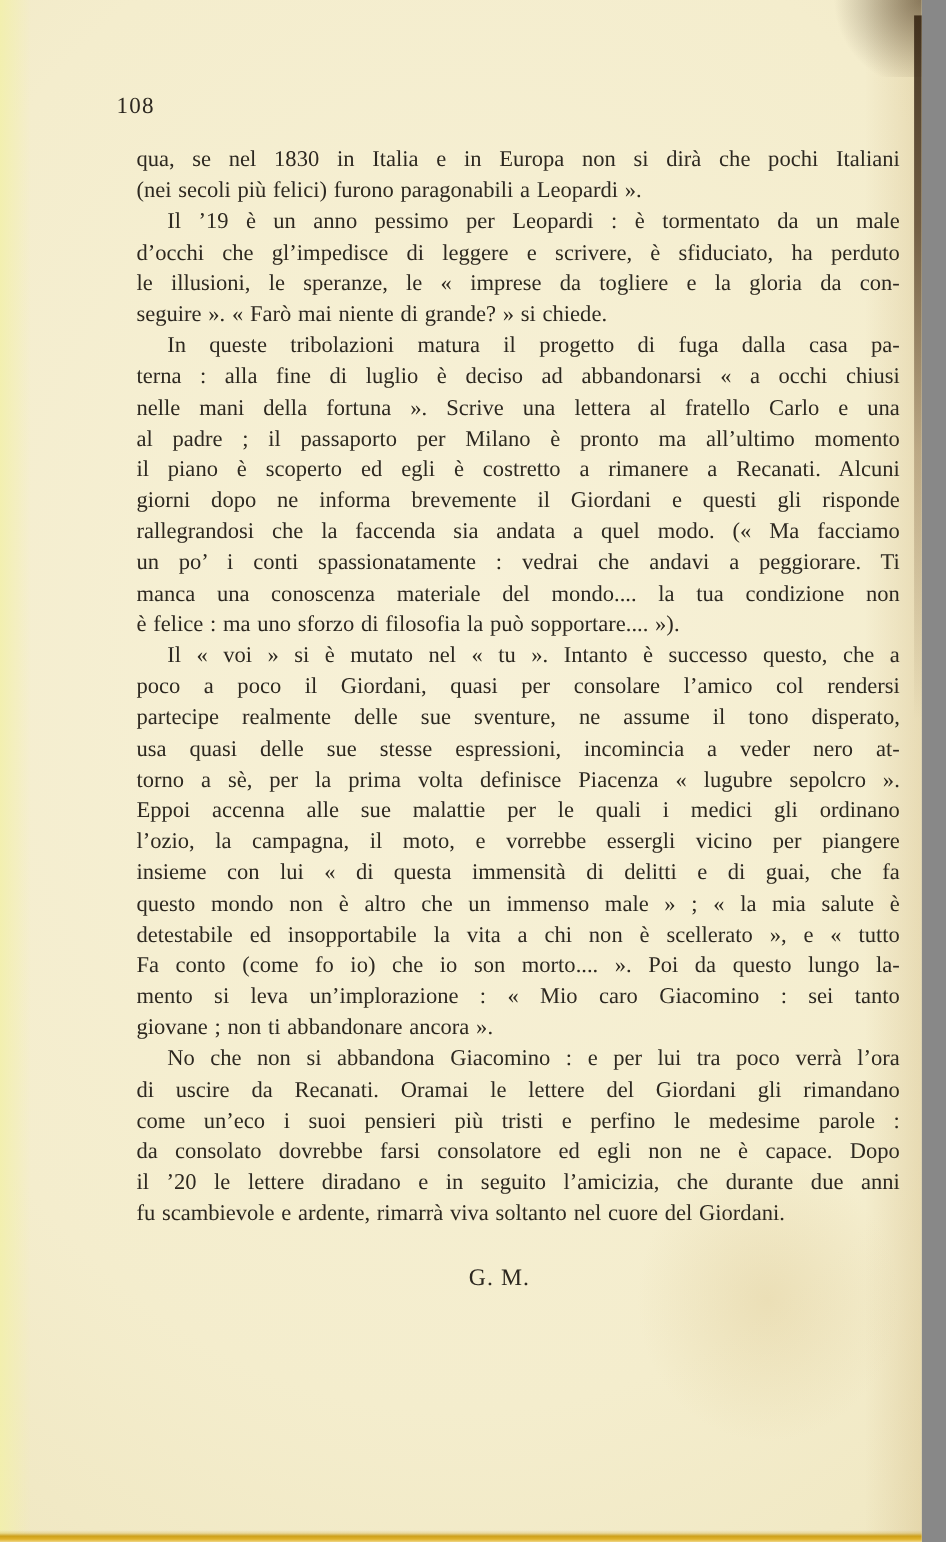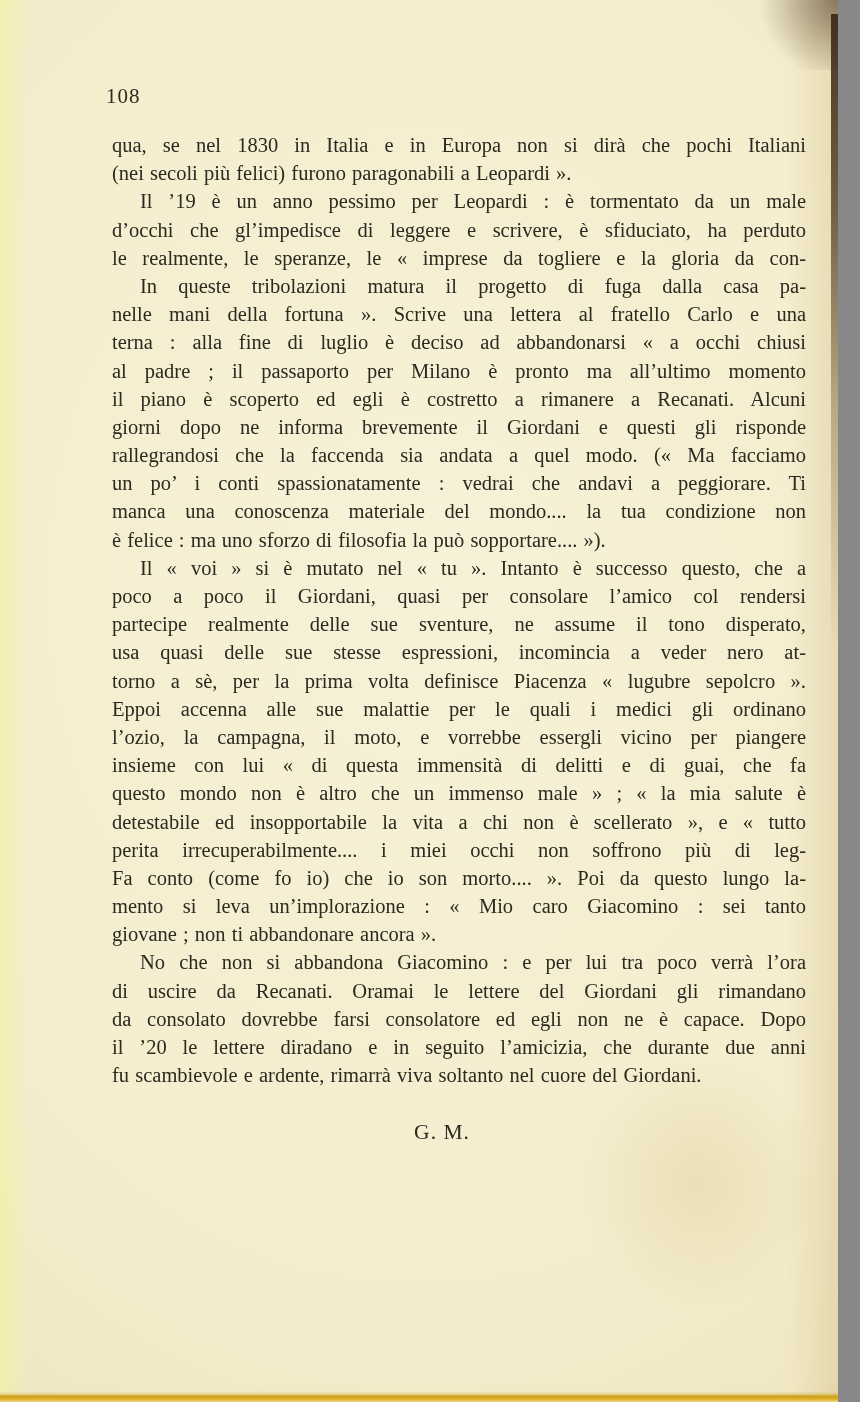--- a/index.html
+++ b/index.html
@@ -74,21 +74,21 @@
     position: absolute;
     left: 106px;
     top: 84px;
     font-size: 21px;
     letter-spacing: 1px;
     font-variant-numeric: oldstyle-nums;
   }
 
   .text-block {
     position: absolute;
-    left: 112px;
+    left: 124px;
     top: 131px;
     width: 694px;
   }
   .line {
     font-size: 20.5px;
     line-height: 28.2px;
     height: 28.2px;
     overflow: hidden;
     text-align: justify;
     text-align-last: justify;
@@ -122,45 +122,46 @@
   <div class="edge-bottom"></div>
 
   <div class="page-number">108</div>
 
   <div class="text-block">
 
     <div class="line">qua, se nel 1830 in Italia e in Europa non si dirà che pochi Italiani</div>
       <div class="line last">(nei secoli più felici) furono paragonabili a Leopardi ».</div>
       <div class="line indent">Il ’19 è un anno pessimo per Leopardi : è tormentato da un male</div>
       <div class="line">d’occhi che gl’impedisce di leggere e scrivere, è sfiduciato, ha perduto</div>
-      <div class="line">le realmente, le speranze, le « imprese da togliere e la gloria da con-</div>
+      <div class="line">le illusioni, le speranze, le « imprese da togliere e la gloria da con-</div>
+      <div class="line last">seguire ». « Farò mai niente di grande? » si chiede.</div>
       <div class="line indent">In queste tribolazioni matura il progetto di fuga dalla casa pa-</div>
+      <div class="line">terna : alla fine di luglio è deciso ad abbandonarsi « a occhi chiusi</div>
       <div class="line">nelle mani della fortuna ». Scrive una lettera al fratello Carlo e una</div>
-      <div class="line">terna : alla fine di luglio è deciso ad abbandonarsi « a occhi chiusi</div>
       <div class="line">al padre ; il passaporto per Milano è pronto ma all’ultimo momento</div>
       <div class="line">il piano è scoperto ed egli è costretto a rimanere a Recanati. Alcuni</div>
       <div class="line">giorni dopo ne informa brevemente il Giordani e questi gli risponde</div>
       <div class="line">rallegrandosi che la faccenda sia andata a quel modo. (« Ma facciamo</div>
       <div class="line">un po’ i conti spassionatamente : vedrai che andavi a peggiorare. Ti</div>
       <div class="line">manca una conoscenza materiale del mondo.... la tua condizione non</div>
       <div class="line last">è felice : ma uno sforzo di filosofia la può sopportare.... »).</div>
       <div class="line indent">Il « voi » si è mutato nel « tu ». Intanto è successo questo, che a</div>
       <div class="line">poco a poco il Giordani, quasi per consolare l’amico col rendersi</div>
       <div class="line">partecipe realmente delle sue sventure, ne assume il tono disperato,</div>
       <div class="line">usa quasi delle sue stesse espressioni, incomincia a veder nero at-</div>
       <div class="line">torno a sè, per la prima volta definisce Piacenza « lugubre sepolcro ».</div>
       <div class="line">Eppoi accenna alle sue malattie per le quali i medici gli ordinano</div>
       <div class="line">l’ozio, la campagna, il moto, e vorrebbe essergli vicino per piangere</div>
       <div class="line">insieme con lui « di questa immensità di delitti e di guai, che fa</div>
       <div class="line">questo mondo non è altro che un immenso male » ; « la mia salute è</div>
       <div class="line">detestabile ed insopportabile la vita a chi non è scellerato », e « tutto</div>
-      <div class="line">perita irrecuperabilmente.... i miei occhi non soffrono più di leg-</div>
       <div class="line">Fa conto (come fo io) che io son morto.... ». Poi da questo lungo la-</div>
       <div class="line">mento si leva un’implorazione : « Mio caro Giacomino : sei tanto</div>
       <div class="line last">giovane ; non ti abbandonare ancora ».</div>
       <div class="line indent">No che non si abbandona Giacomino : e per lui tra poco verrà l’ora</div>
       <div class="line">di uscire da Recanati. Oramai le lettere del Giordani gli rimandano</div>
+      <div class="line">come un’eco i suoi pensieri più tristi e perfino le medesime parole :</div>
       <div class="line">da consolato dovrebbe farsi consolatore ed egli non ne è capace. Dopo</div>
       <div class="line">il ’20 le lettere diradano e in seguito l’amicizia, che durante due anni</div>
       <div class="line last">fu scambievole e ardente, rimarrà viva soltanto nel cuore del Giordani.</div>
       <div class="signature">G. M.</div>
   </div>
 </div>
 
 </body></html>

